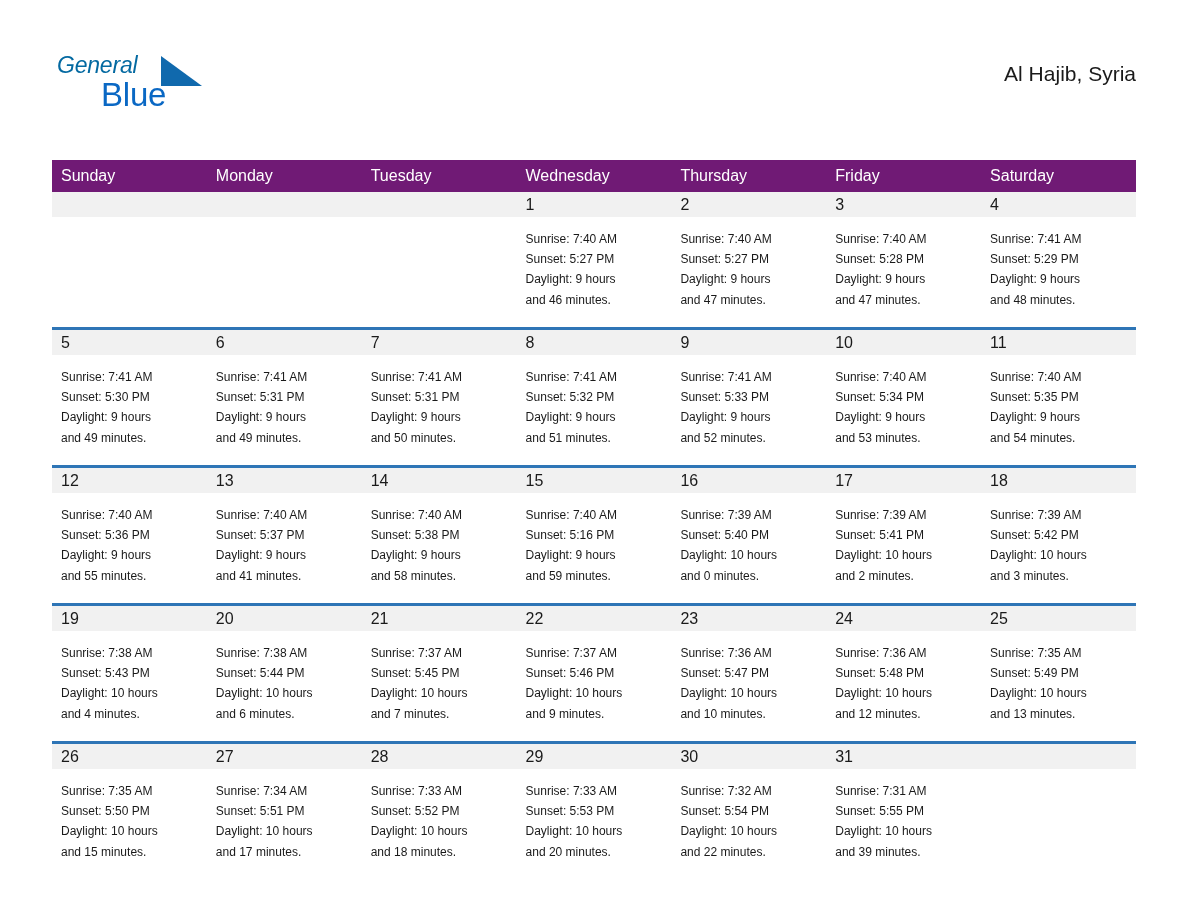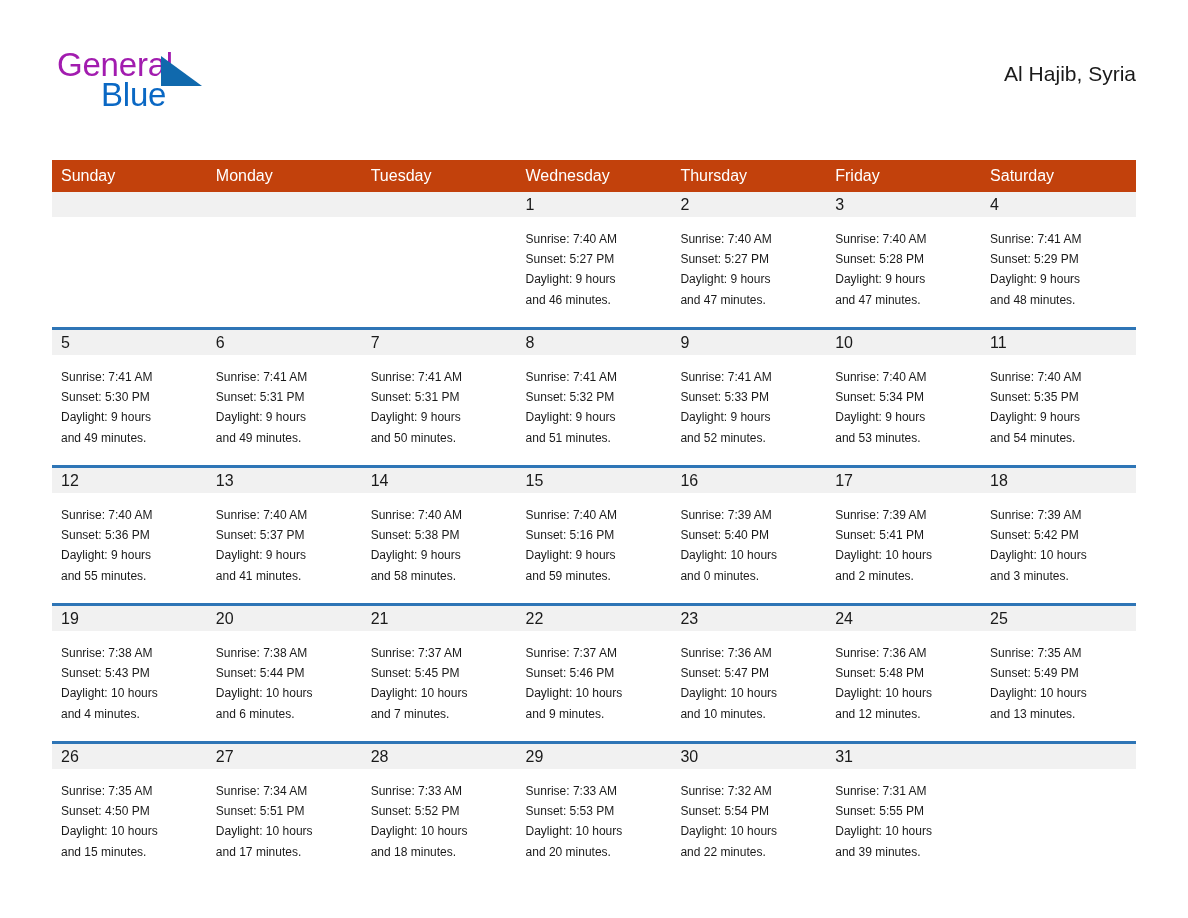--- a/index.html
+++ b/index.html
@@ -24,25 +24,26 @@
     justify-content: space-between;
     padding: 48px 52px 0 57px;
     height: 160px;
   }
   .logo {
     position: relative;
     width: 170px;
     height: 72px;
   }
   .logo-general {
-    font-size: 33px;
+    font-size: 23px;
     line-height: 34px;
-    color: #a21caf;
+    color: #0369a1;
     letter-spacing: -0.2px;
     font-weight: 400;
+    font-style: italic;
   }
   .logo-blue {
     font-size: 33px;
     line-height: 34px;
     color: #0a68c4;
     letter-spacing: -0.2px;
     font-weight: 400;
     margin-left: 44px;
     margin-top: -4px;
   }
@@ -75,21 +76,21 @@
   }
 
   
   .cal {
     margin: 0 52px 0 52px;
     width: 1084px;
     border-collapse: collapse;
     table-layout: fixed;
   }
   .cal th {
-    background: #c2410c;
+    background: #701a75;
     color: #ffffff;
     font-weight: 400;
     font-size: 16px;
     text-align: left;
     padding: 7px 0 8px 9px;
     height: 31px;
     line-height: 17px;
   }
   .cal td {
     width: 154.85px;
@@ -407,21 +408,21 @@
               <div>Daylight: 10 hours</div>
               <div>and 13 minutes.</div>
             </div>
           </td>
         </tr>
         <tr class="week-5">
           <td>
             <div class="daynum-band">26</div>
             <div class="cell-body">
               <div>Sunrise: 7:35 AM</div>
-              <div>Sunset: 4:50 PM</div>
+              <div>Sunset: 5:50 PM</div>
               <div>Daylight: 10 hours</div>
               <div>and 15 minutes.</div>
             </div>
           </td>
           <td>
             <div class="daynum-band">27</div>
             <div class="cell-body">
               <div>Sunrise: 7:34 AM</div>
               <div>Sunset: 5:51 PM</div>
               <div>Daylight: 10 hours</div>

